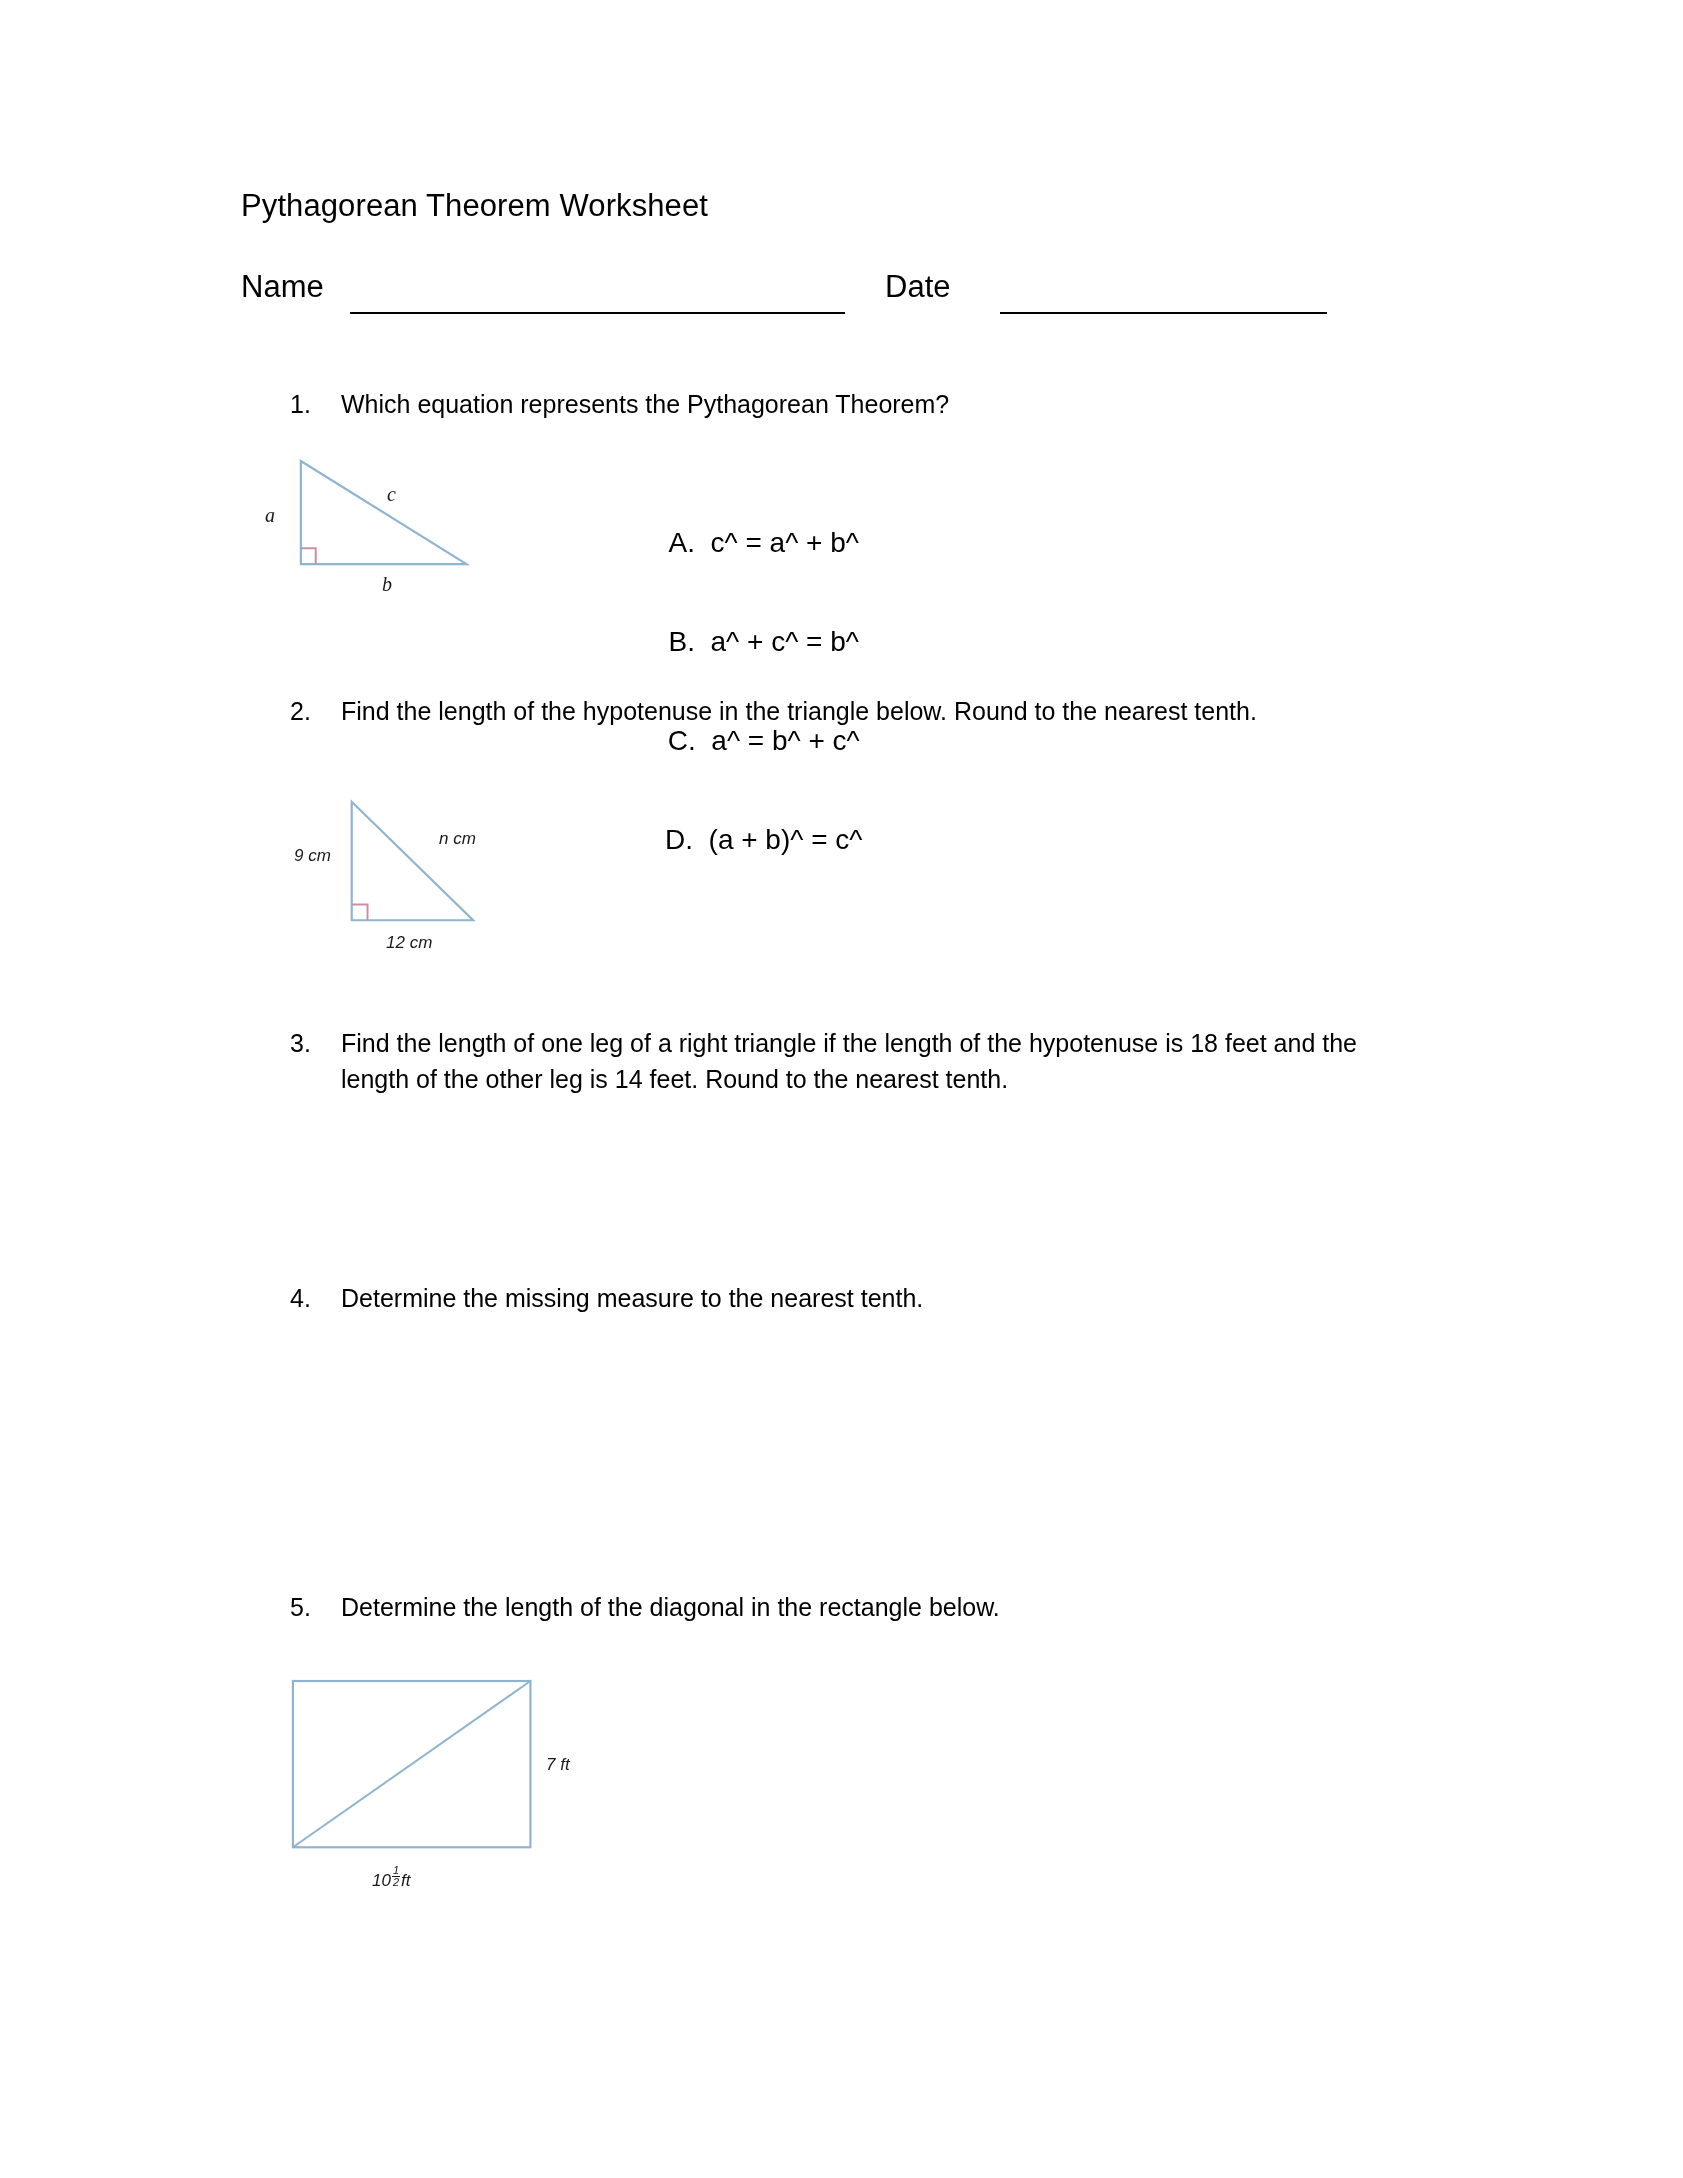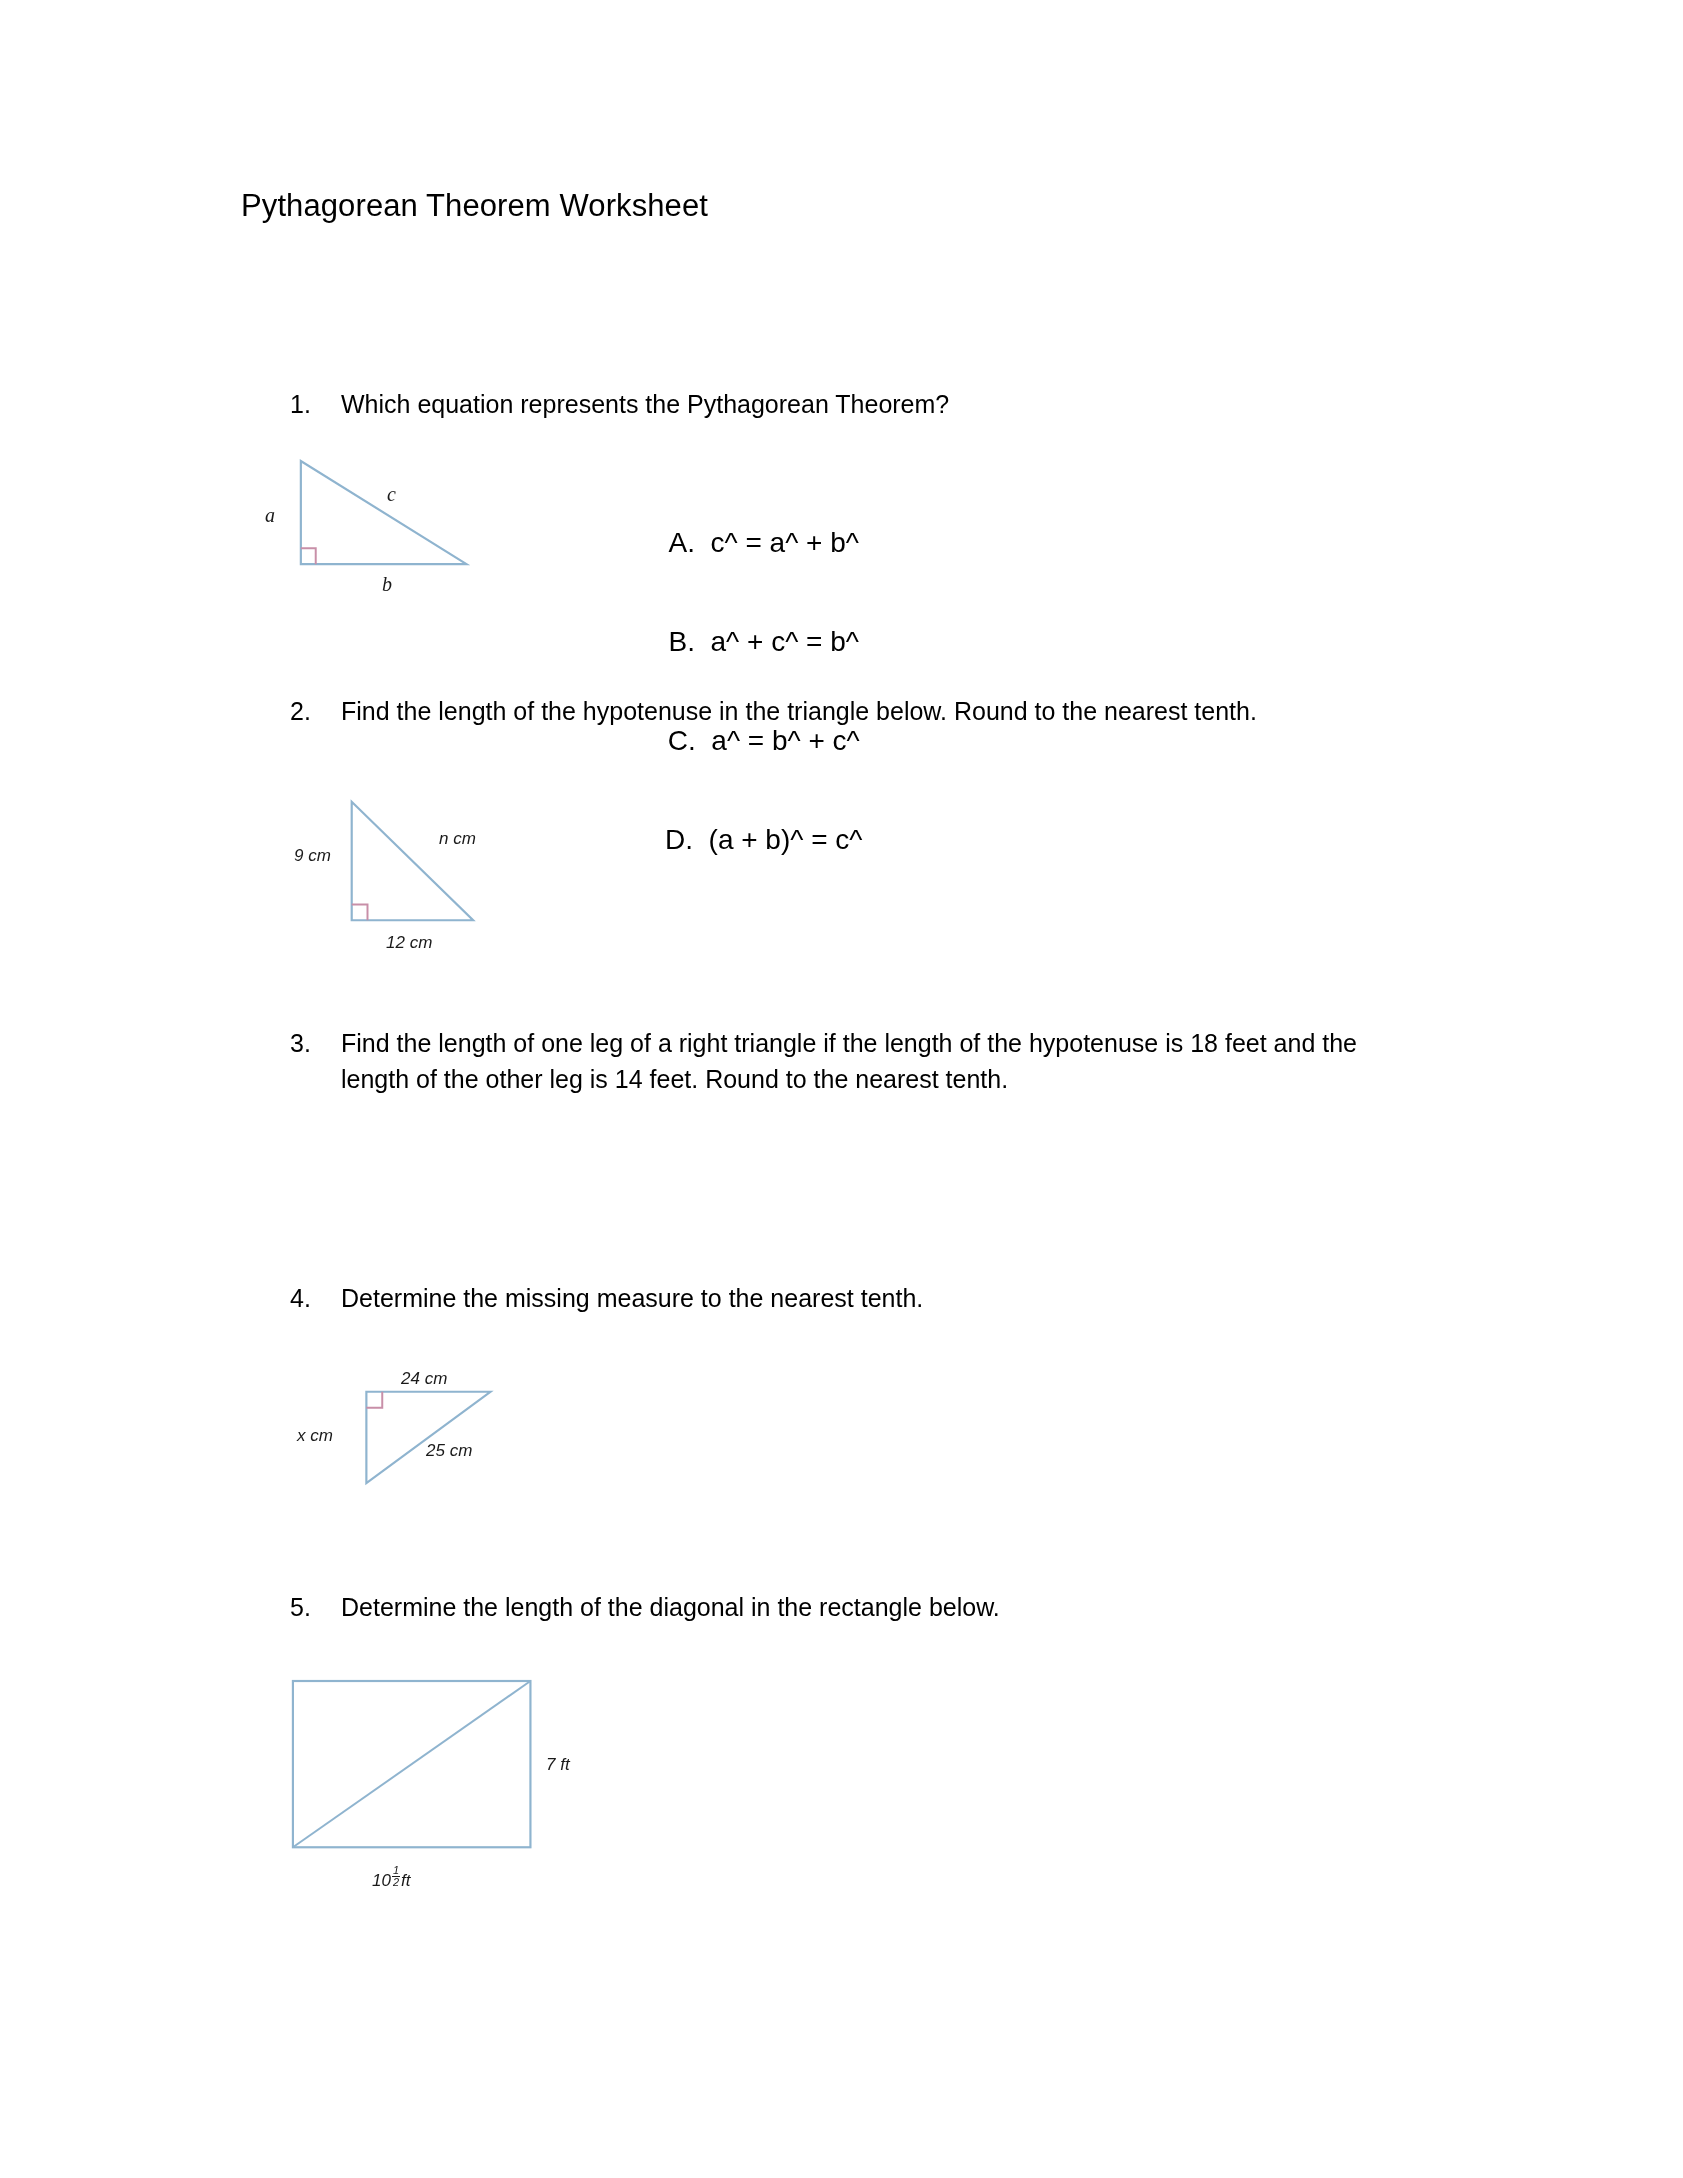--- a/index.html
+++ b/index.html
@@ -129,20 +129,26 @@
   .frac .num { display: block; border-bottom: 1px solid #1a1a1a; padding: 0 1px; }
   .frac .den { display: block; padding: 0 1px; }
 </style>
 </head>
 <body>
 
 <div class="page">
 
   <div class="worksheet-title">Pythagorean Theorem Worksheet</div>
 
+  <div class="nameline-row">
+    <span class="nl-label name">Name</span>
+    <span class="nl-rule name-rule"></span>
+    <span class="nl-label date">Date</span>
+    <span class="nl-rule date-rule"></span>
+  </div>
 
   <div class="q" id="q1">
     <span class="q-num">1.</span>
     <span class="q-text">Which equation represents the Pythagorean Theorem?</span>
   </div>
 
   <div class="figure" id="fig1">
     <svg width="238" height="134" viewBox="0 0 240 135">
       <polygon points="18,8 18,112 185,112" fill="none" stroke="#8fb4cf" stroke-width="2.2"></polygon>
       <polyline points="18,96 33,96 33,112" fill="none" stroke="#c88fa8" stroke-width="2"></polyline>
@@ -177,29 +183,20 @@
   <div class="q" id="q3">
     <span class="q-num">3.</span>
     <span class="q-text">Find the length of one leg of a right triangle if the length of the hypotenuse is 18 feet and the length of the other leg is 14 feet.  Round to the nearest tenth.</span>
   </div>
 
   <div class="q" id="q4">
     <span class="q-num">4.</span>
     <span class="q-text">Determine the missing measure to the nearest tenth.</span>
   </div>
 
-  <div class="figure" id="fig4">
-    <svg width="248" height="124" viewBox="0 0 250 125">
-      <polygon points="78,28 78,120 203,28" fill="none" stroke="#8fb4cf" stroke-width="2.2"></polygon>
-      <polyline points="78,44 94,44 94,28" fill="none" stroke="#c88fa8" stroke-width="2"></polyline>
-    </svg>
-    <span class="fig-label sans-small" style="left:112px; top:5px;">24 cm</span>
-    <span class="fig-label sans-small" style="left:8px; top:62px;"><span class="var-ital">x</span><span> cm</span></span>
-    <span class="fig-label sans-small" style="left:137px; top:77px;">25 cm</span>
-  </div>
 
   <div class="q" id="q5">
     <span class="q-num">5.</span>
     <span class="q-text">Determine the length of the diagonal in the rectangle below.</span>
   </div>
 
   <div class="figure" id="fig5">
     <svg width="287" height="208" viewBox="0 0 290 210">
       <rect x="8" y="8" width="240" height="168" fill="none" stroke="#8fb4cf" stroke-width="2.2"></rect>
       <line x1="8" y1="176" x2="248" y2="8" stroke="#8fb4cf" stroke-width="2"></line>

